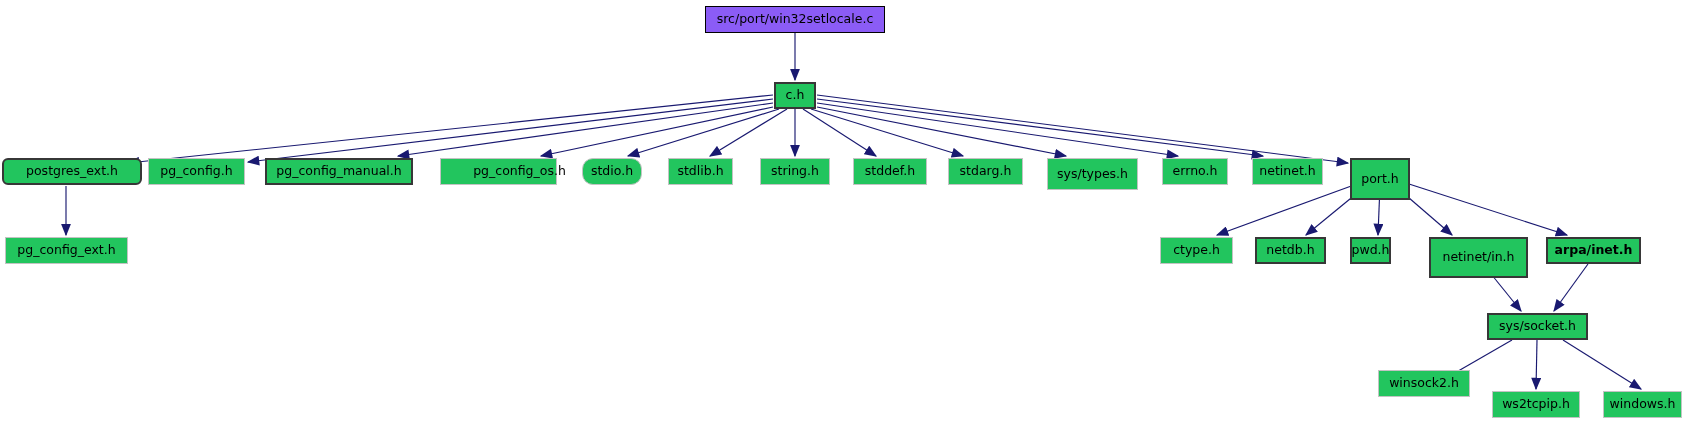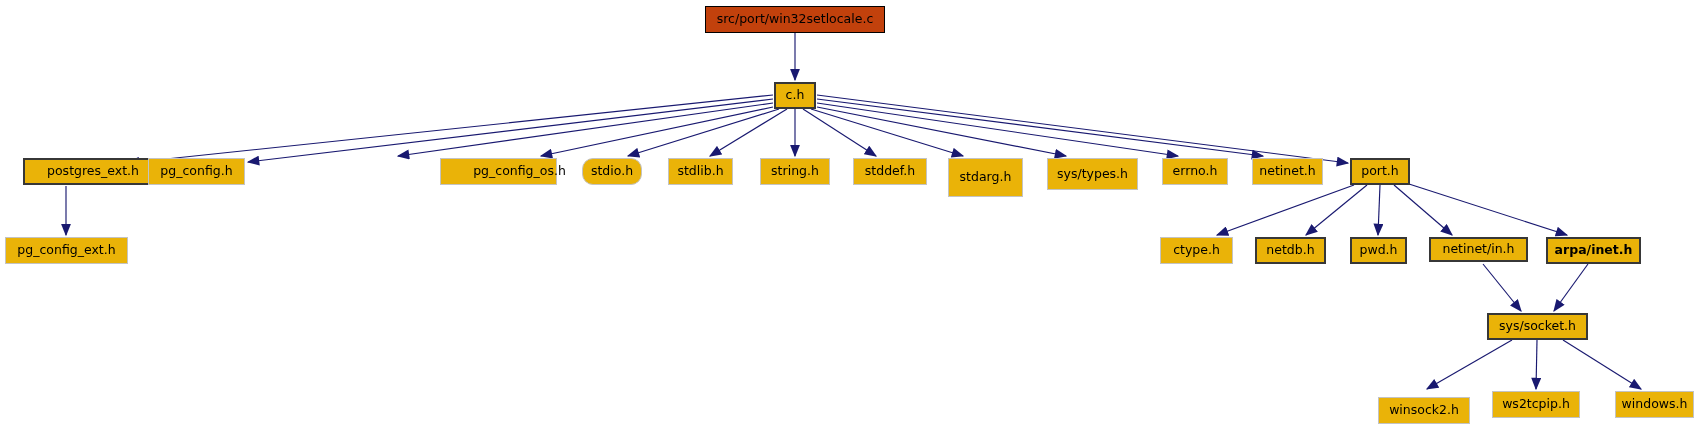--- a/index.html
+++ b/index.html
@@ -29,28 +29,28 @@
     top: 0;
     width: 100%;
     height: 100%;
   }
   .node {
     position: absolute;
     box-sizing: border-box;
     display: flex;
     align-items: center;
     justify-content: center;
-    background: #eab308;
+    background: #22c55e;
     font-size: 12.5px;
     line-height: 1;
     color: #000000;
     white-space: nowrap;
   }
   .node.root {
-    background: #c2410c;
+    background: #8b5cf6;
     border: 1px solid #000000;
   }
   .node.documented {
     border: 2px solid #373737;
   }
   .node.plain {
     border: 1px solid #c3c3c3;
   }
   .node-label {
     display: inline-block;
@@ -92,80 +92,83 @@
       <line x1="1537" y1="340" x2="1536" y2="389" stroke="#191970" stroke-width="1.15" marker-end="url(#arrowhead)"></line>
       <line x1="1563" y1="340" x2="1641" y2="389" stroke="#191970" stroke-width="1.15" marker-end="url(#arrowhead)"></line>
     </svg>
   <div id="node-layer">
       <div class="node root" style="left: 705px; top: 6px; width: 180px; height: 27px;">
         <span class="node-label">src/port/win32setlocale.c</span>
       </div>
       <div class="node documented" style="left: 774px; top: 82px; width: 42px; height: 27px;">
         <span class="node-label">c.h</span>
       </div>
-      <div class="node documented" style="left: 23px; top: 158px; width: 140px; height: 27px;">
+      <div class="node documented" style="left: 2px; top: 158px; width: 140px; height: 27px; border-radius: 6px;">
         <span class="node-label">postgres_ext.h</span>
       </div>
       <div class="node plain" style="left: 148px; top: 158px; width: 97px; height: 27px;">
         <span class="node-label">pg_config.h</span>
+      </div>
+      <div class="node documented" style="left: 265px; top: 158px; width: 148px; height: 27px;">
+        <span class="node-label">pg_config_manual.h</span>
       </div>
       <div class="node plain" style="left: 440px; top: 158px; width: 117px; height: 27px; padding-left: 42px;">
         <span class="node-label">pg_config_os.h</span>
       </div>
       <div class="node plain" style="left: 582px; top: 158px; width: 60px; height: 27px; border-radius: 11px;">
         <span class="node-label">stdio.h</span>
       </div>
       <div class="node plain" style="left: 668px; top: 158px; width: 65px; height: 27px;">
         <span class="node-label">stdlib.h</span>
       </div>
       <div class="node plain" style="left: 760px; top: 158px; width: 70px; height: 27px;">
         <span class="node-label">string.h</span>
       </div>
       <div class="node plain" style="left: 853px; top: 158px; width: 74px; height: 27px;">
         <span class="node-label">stddef.h</span>
       </div>
-      <div class="node plain" style="left: 948px; top: 158px; width: 75px; height: 39px;">
+      <div class="node plain" style="left: 948px; top: 158px; width: 75px; height: 27px;">
         <span class="node-label">stdarg.h</span>
       </div>
       <div class="node plain" style="left: 1047px; top: 158px; width: 91px; height: 32px;">
         <span class="node-label">sys/types.h</span>
       </div>
       <div class="node plain" style="left: 1162px; top: 158px; width: 66px; height: 27px;">
         <span class="node-label">errno.h</span>
       </div>
       <div class="node plain" style="left: 1252px; top: 158px; width: 71px; height: 27px;">
         <span class="node-label">netinet.h</span>
       </div>
-      <div class="node documented" style="left: 1350px; top: 158px; width: 60px; height: 27px;">
+      <div class="node documented" style="left: 1350px; top: 158px; width: 60px; height: 42px;">
         <span class="node-label">port.h</span>
       </div>
       <div class="node plain" style="left: 5px; top: 237px; width: 123px; height: 27px;">
         <span class="node-label">pg_config_ext.h</span>
       </div>
       <div class="node plain" style="left: 1160px; top: 237px; width: 73px; height: 27px;">
         <span class="node-label">ctype.h</span>
       </div>
       <div class="node documented" style="left: 1255px; top: 237px; width: 71px; height: 27px;">
         <span class="node-label">netdb.h</span>
       </div>
-      <div class="node documented" style="left: 1350px; top: 237px; width: 57px; height: 27px;">
+      <div class="node documented" style="left: 1350px; top: 237px; width: 41px; height: 27px;">
         <span class="node-label">pwd.h</span>
       </div>
-      <div class="node documented" style="left: 1429px; top: 237px; width: 99px; height: 25px;">
+      <div class="node documented" style="left: 1429px; top: 237px; width: 99px; height: 41px;">
         <span class="node-label">netinet/in.h</span>
       </div>
       <div class="node documented" style="left: 1546px; top: 237px; width: 95px; height: 27px; font-weight: bold;">
         <span class="node-label">arpa/inet.h</span>
       </div>
       <div class="node documented" style="left: 1487px; top: 313px; width: 101px; height: 27px;">
         <span class="node-label">sys/socket.h</span>
       </div>
-      <div class="node plain" style="left: 1378px; top: 397px; width: 92px; height: 27px;">
+      <div class="node plain" style="left: 1378px; top: 370px; width: 92px; height: 27px;">
         <span class="node-label">winsock2.h</span>
       </div>
       <div class="node plain" style="left: 1492px; top: 391px; width: 88px; height: 27px;">
         <span class="node-label">ws2tcpip.h</span>
       </div>
-      <div class="node plain" style="left: 1603px; top: 391px; width: 79px; height: 27px; margin-left: 12px;">
+      <div class="node plain" style="left: 1603px; top: 391px; width: 79px; height: 27px;">
         <span class="node-label">windows.h</span>
       </div>
     </div>
 </div>
 
 </body></html>

